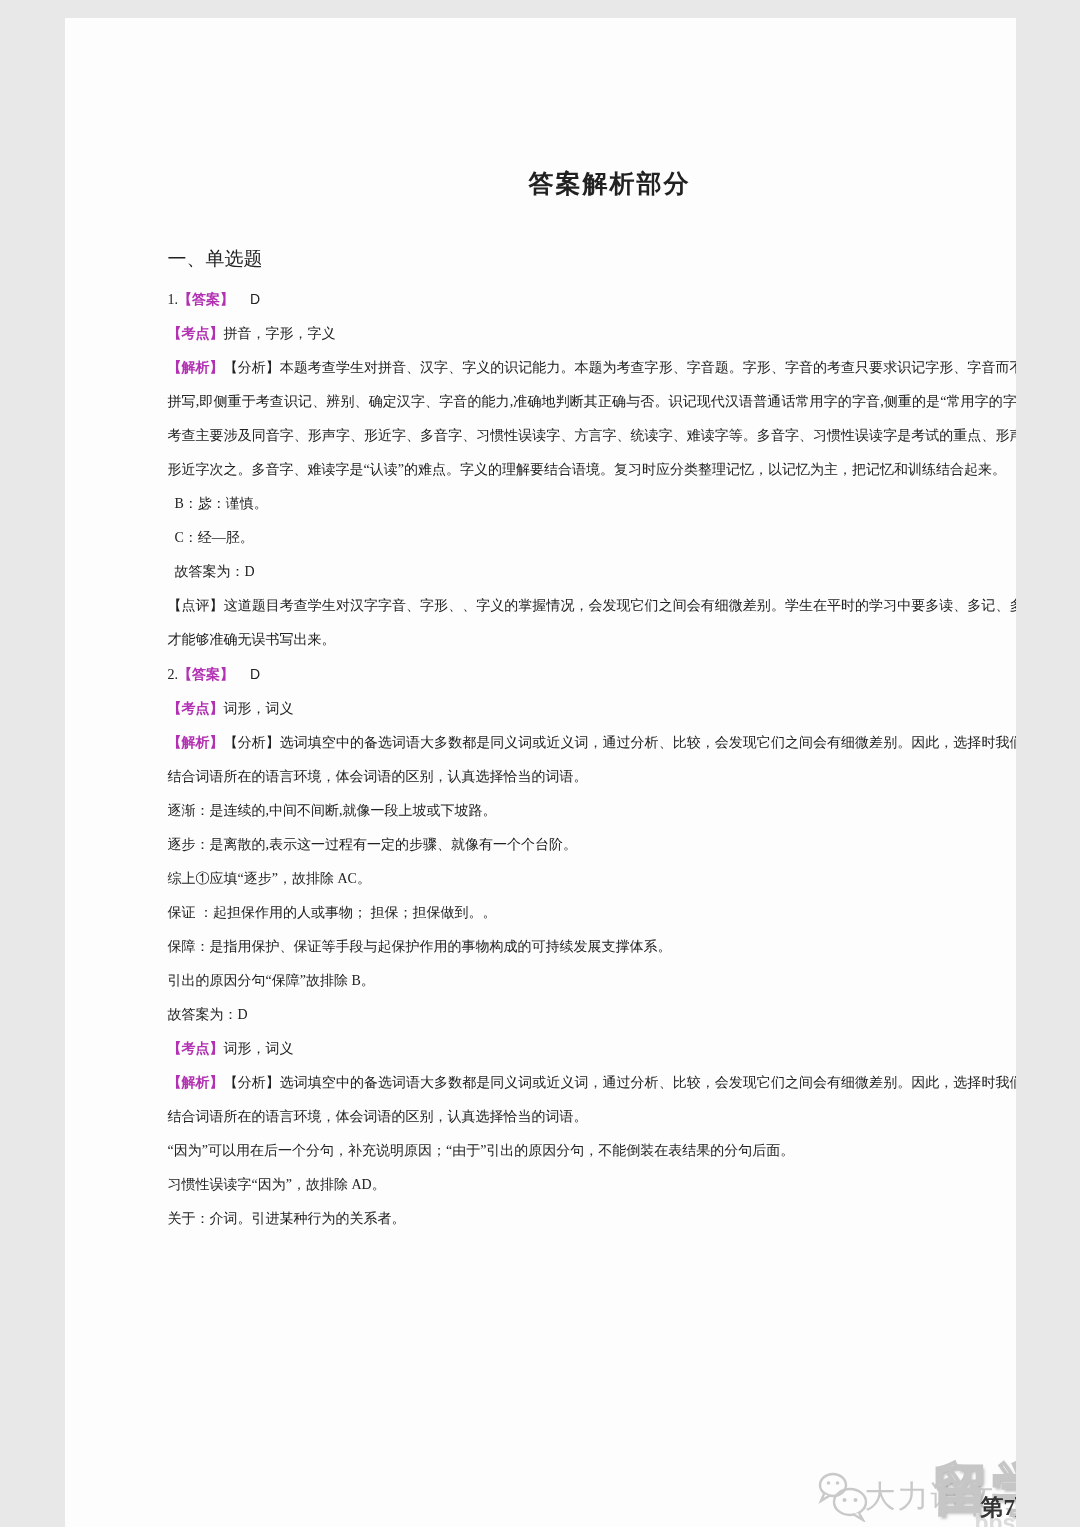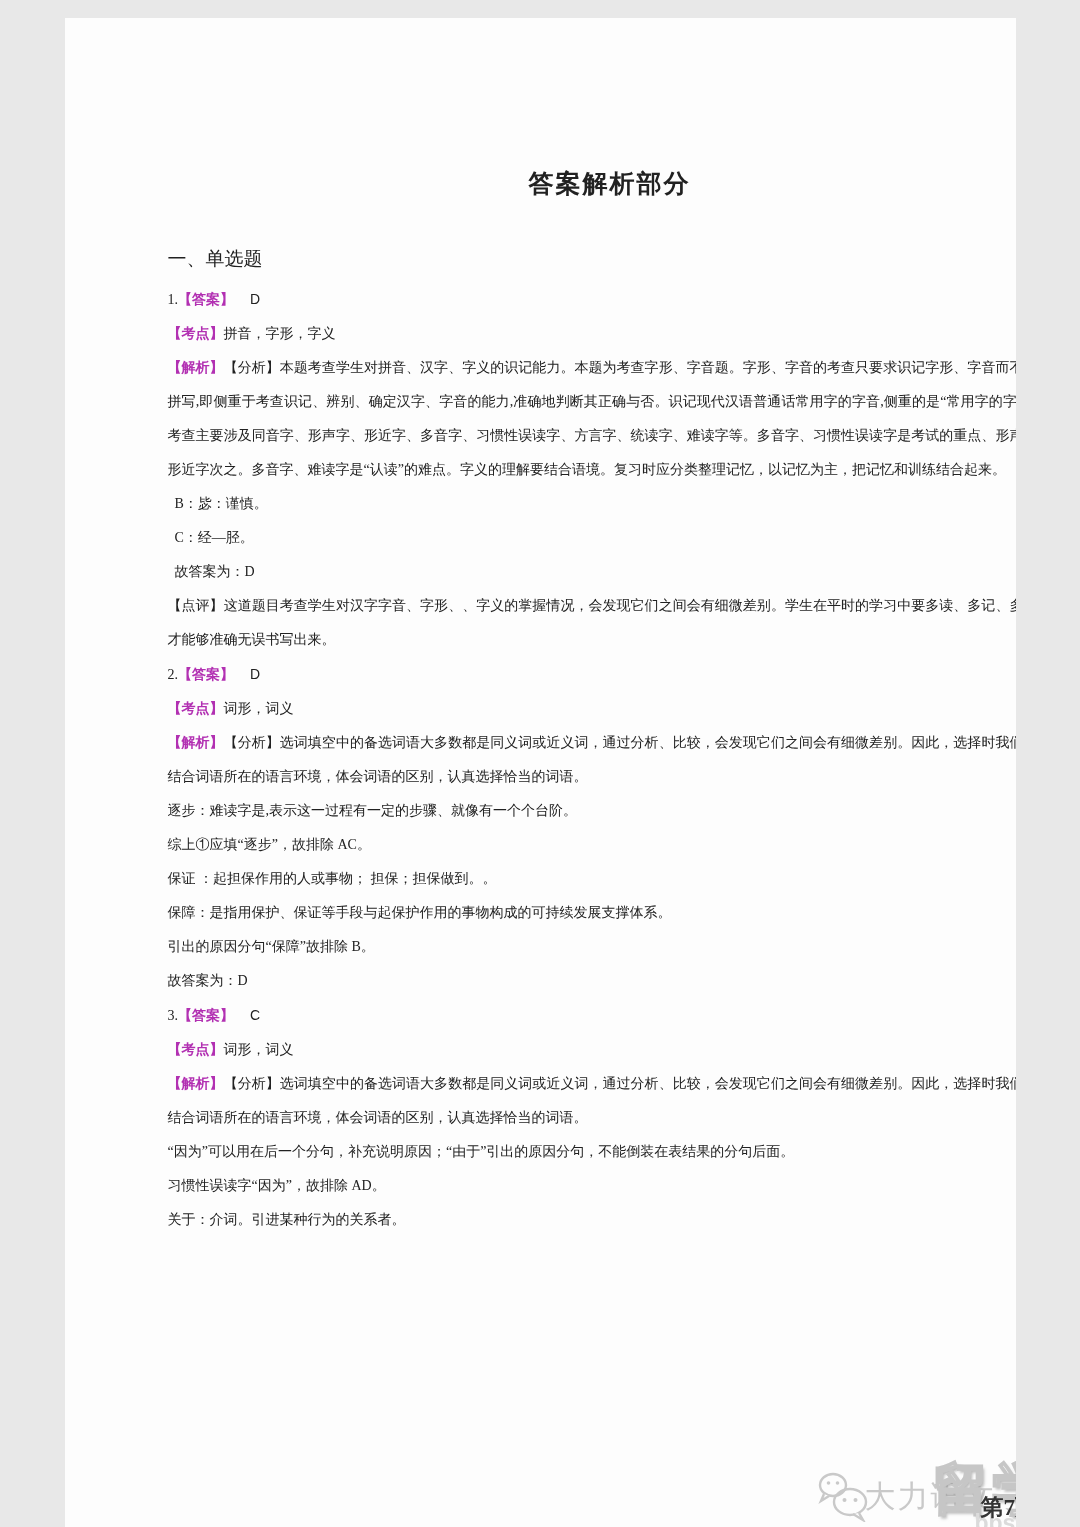--- a/index.html
+++ b/index.html
@@ -86,27 +86,27 @@
         <p class="block answer"><span class="num">1.</span><span class="label">【答案】</span><span class="text answer-text">D</span></p>
         <p class="block kaodian"><span class="label">【考点】</span><span class="text">拼音，字形，字义</span></p>
         <p class="block jiexi"><span class="label">【解析】</span><span class="text">【分析】本题考查学生对拼音、汉字、字义的识记能力。本题为考查字形、字音题。字形、字音的考查只要求识记字形、字音而不要求拼写,即侧重于考查识记、辨别、确定汉字、字音的能力,准确地判断其正确与否。识记现代汉语普通话常用字的字音,侧重的是“常用字的字音”。考查主要涉及同音字、形声字、形近字、多音字、习惯性误读字、方言字、统读字、难读字等。多音字、习惯性误读字是考试的重点、形声字、形近字次之。多音字、难读字是“认读”的难点。字义的理解要结合语境。复习时应分类整理记忆，以记忆为主，把记忆和训练结合起来。</span></p>
         <p class="block option"><span class="text">B：毖：谨慎。</span></p>
         <p class="block option"><span class="text">C：经—胫。</span></p>
         <p class="block option"><span class="text">故答案为：D</span></p>
         <p class="block dianping"><span class="text">【点评】这道题目考查学生对汉字字音、字形、、字义的掌握情况，会发现它们之间会有细微差别。学生在平时的学习中要多读、多记、多写，才能够准确无误书写出来。</span></p>
         <p class="block answer"><span class="num">2.</span><span class="label">【答案】</span><span class="text answer-text">D</span></p>
         <p class="block kaodian"><span class="label">【考点】</span><span class="text">词形，词义</span></p>
         <p class="block jiexi"><span class="label">【解析】</span><span class="text">【分析】选词填空中的备选词语大多数都是同义词或近义词，通过分析、比较，会发现它们之间会有细微差别。因此，选择时我们必须结合词语所在的语言环境，体会词语的区别，认真选择恰当的词语。</span></p>
-        <p class="block plain"><span class="text">逐步：难读字是,表示这一过程有一定的步骤、就像有一个个台阶。</span></p>
+        <p class="block plain"><span class="text">逐渐：是连续的,中间不间断,就像一段上坡或下坡路。</span></p>
+        <p class="block plain"><span class="text">逐步：是离散的,表示这一过程有一定的步骤、就像有一个个台阶。</span></p>
         <p class="block plain"><span class="text">综上①应填“逐步”，故排除 AC。</span></p>
         <p class="block plain"><span class="text">保证 ：起担保作用的人或事物； 担保；担保做到。。</span></p>
         <p class="block plain"><span class="text">保障：是指用保护、保证等手段与起保护作用的事物构成的可持续发展支撑体系。</span></p>
         <p class="block plain"><span class="text">引出的原因分句“保障”故排除 B。</span></p>
         <p class="block plain"><span class="text">故答案为：D</span></p>
-        <p class="block answer"><span class="num">3.</span><span class="label">【答案】</span><span class="text answer-text">C</span></p>
         <p class="block kaodian"><span class="label">【考点】</span><span class="text">词形，词义</span></p>
         <p class="block jiexi"><span class="label">【解析】</span><span class="text">【分析】选词填空中的备选词语大多数都是同义词或近义词，通过分析、比较，会发现它们之间会有细微差别。因此，选择时我们必须结合词语所在的语言环境，体会词语的区别，认真选择恰当的词语。</span></p>
         <p class="block plain"><span class="text">“因为”可以用在后一个分句，补充说明原因；“由于”引出的原因分句，不能倒装在表结果的分句后面。</span></p>
         <p class="block plain"><span class="text">习惯性误读字“因为”，故排除 AD。</span></p>
         <p class="block plain"><span class="text">关于：介词。引进某种行为的关系者。</span></p>
       </div>
   </div>
 
   <div class="watermark">
     <svg class="wm-icon" width="56" height="52" viewBox="0 0 56 52" aria-hidden="true">

